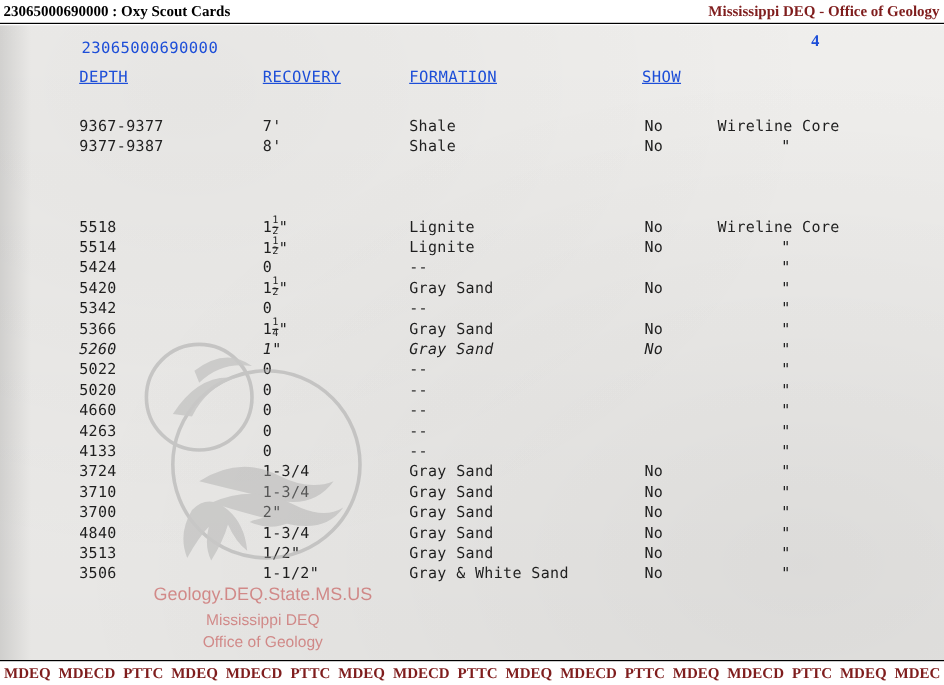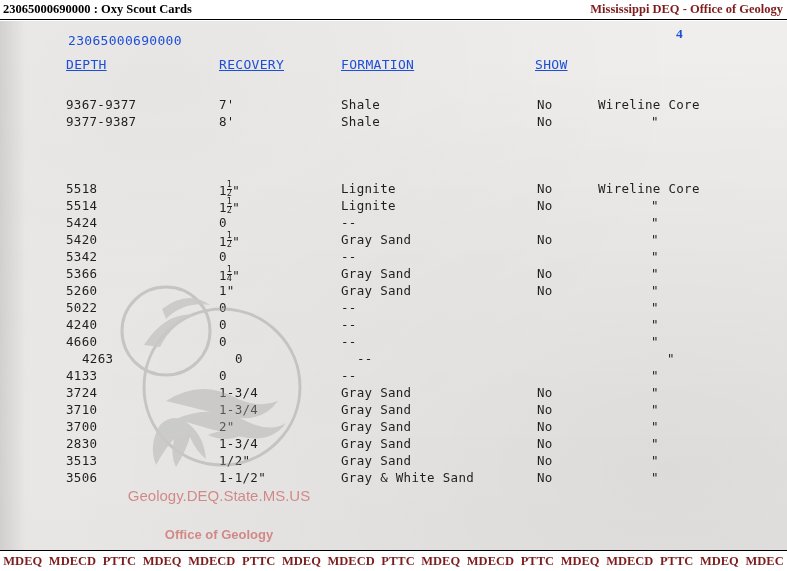--- a/index.html
+++ b/index.html
@@ -159,21 +159,21 @@
   }
   #watermark .wm-text {
     position: absolute;
     width: 230px;
     text-align: center;
     color: #b91c1c;
     font-family: "Liberation Sans", sans-serif;
   }
   #wm-line1 { top: 218px; font-size: 15px; }
   #wm-line2 { top: 240px; font-size: 13px; }
-  #wm-line3 { top: 258px; font-size: 13px; font-weight: bold; }
+  #wm-line3 { top: 258px; font-size: 13px; }
 
   
   #bottom-strip {
     position: absolute;
     left: 0;
     top: 550px;
     width: 787px;
     height: 21px;
     background: #ffffff;
     border-top: 1px solid #000000;
@@ -258,49 +258,49 @@
         <span class="cell c-show"></span>
         <span class="cell note-ditto">"</span>
       </div>
       <div class="row" style="top: 245px;">
         <span class="cell c-depth">5366</span>
         <span class="cell c-recovery">1<span class="frac"><span class="num">1</span><span class="den">4</span></span>"</span>
         <span class="cell c-formation">Gray Sand</span>
         <span class="cell c-show">No</span>
         <span class="cell note-ditto">"</span>
       </div>
-      <div class="row" style="top: 262px;">
+      <div class="row" style="top: 262px; font-style: italic;">
         <span class="cell c-depth">5260</span>
         <span class="cell c-recovery">1"</span>
         <span class="cell c-formation">Gray Sand</span>
         <span class="cell c-show">No</span>
         <span class="cell note-ditto">"</span>
       </div>
       <div class="row" style="top: 279px;">
         <span class="cell c-depth">5022</span>
         <span class="cell c-recovery">0</span>
         <span class="cell c-formation">--</span>
         <span class="cell c-show"></span>
         <span class="cell note-ditto">"</span>
       </div>
       <div class="row" style="top: 296px;">
-        <span class="cell c-depth">4240</span>
+        <span class="cell c-depth">5020</span>
         <span class="cell c-recovery">0</span>
         <span class="cell c-formation">--</span>
         <span class="cell c-show"></span>
         <span class="cell note-ditto">"</span>
       </div>
       <div class="row" style="top: 313px;">
         <span class="cell c-depth">4660</span>
         <span class="cell c-recovery">0</span>
         <span class="cell c-formation">--</span>
         <span class="cell c-show"></span>
         <span class="cell note-ditto">"</span>
       </div>
-      <div class="row" style="top: 330px; margin-left: 16px;">
+      <div class="row" style="top: 330px;">
         <span class="cell c-depth">4263</span>
         <span class="cell c-recovery">0</span>
         <span class="cell c-formation">--</span>
         <span class="cell c-show"></span>
         <span class="cell note-ditto">"</span>
       </div>
       <div class="row" style="top: 347px;">
         <span class="cell c-depth">4133</span>
         <span class="cell c-recovery">0</span>
         <span class="cell c-formation">--</span>
@@ -322,21 +322,21 @@
         <span class="cell note-ditto">"</span>
       </div>
       <div class="row" style="top: 398px;">
         <span class="cell c-depth">3700</span>
         <span class="cell c-recovery">2"</span>
         <span class="cell c-formation">Gray Sand</span>
         <span class="cell c-show">No</span>
         <span class="cell note-ditto">"</span>
       </div>
       <div class="row" style="top: 415px;">
-        <span class="cell c-depth">2830</span>
+        <span class="cell c-depth">4840</span>
         <span class="cell c-recovery">1-3/4</span>
         <span class="cell c-formation">Gray Sand</span>
         <span class="cell c-show">No</span>
         <span class="cell note-ditto">"</span>
       </div>
       <div class="row" style="top: 432px;">
         <span class="cell c-depth">3513</span>
         <span class="cell c-recovery">1/2"</span>
         <span class="cell c-formation">Gray Sand</span>
         <span class="cell c-show">No</span>
@@ -360,20 +360,21 @@
       <g fill="#a5a5a5" opacity="0.9">
         <path d="M40 76 q22 -34 52 -30 q-24 8 -36 32 z"></path>
         <path d="M58 40 q26 -20 48 -4 q-26 -4 -44 14 z"></path>
         <path d="M62 132 q34 -22 68 -4 q24 12 44 4 q-16 22 -46 16 q-34 -8 -66 -16 z"></path>
         <path d="M72 150 q36 -16 70 2 q24 12 40 2 q-14 20 -44 14 q-34 -8 -66 -18 z"></path>
         <path d="M104 166 q18 -8 34 0 q-16 8 -34 0 z"></path>
         <path d="M56 156 q-12 20 -4 40 q10 -18 18 -26 q-4 16 2 28 q10 -16 14 -30 q6 14 16 22 q-2 -22 -16 -34 q-16 -14 -30 0 z"></path>
       </g>
     </svg>
     <div class="wm-text" id="wm-line1">Geology.DEQ.State.MS.US</div>
+    <div class="wm-text" id="wm-line2">Mississippi DEQ</div>
     <div class="wm-text" id="wm-line3">Office of Geology</div>
   </div>
 </div>
 
 <div id="bottom-strip">
     <span>MDEQ</span>
     <span>MDECD</span>
     <span>PTTC</span>
     <span>MDEQ</span>
     <span>MDECD</span>

